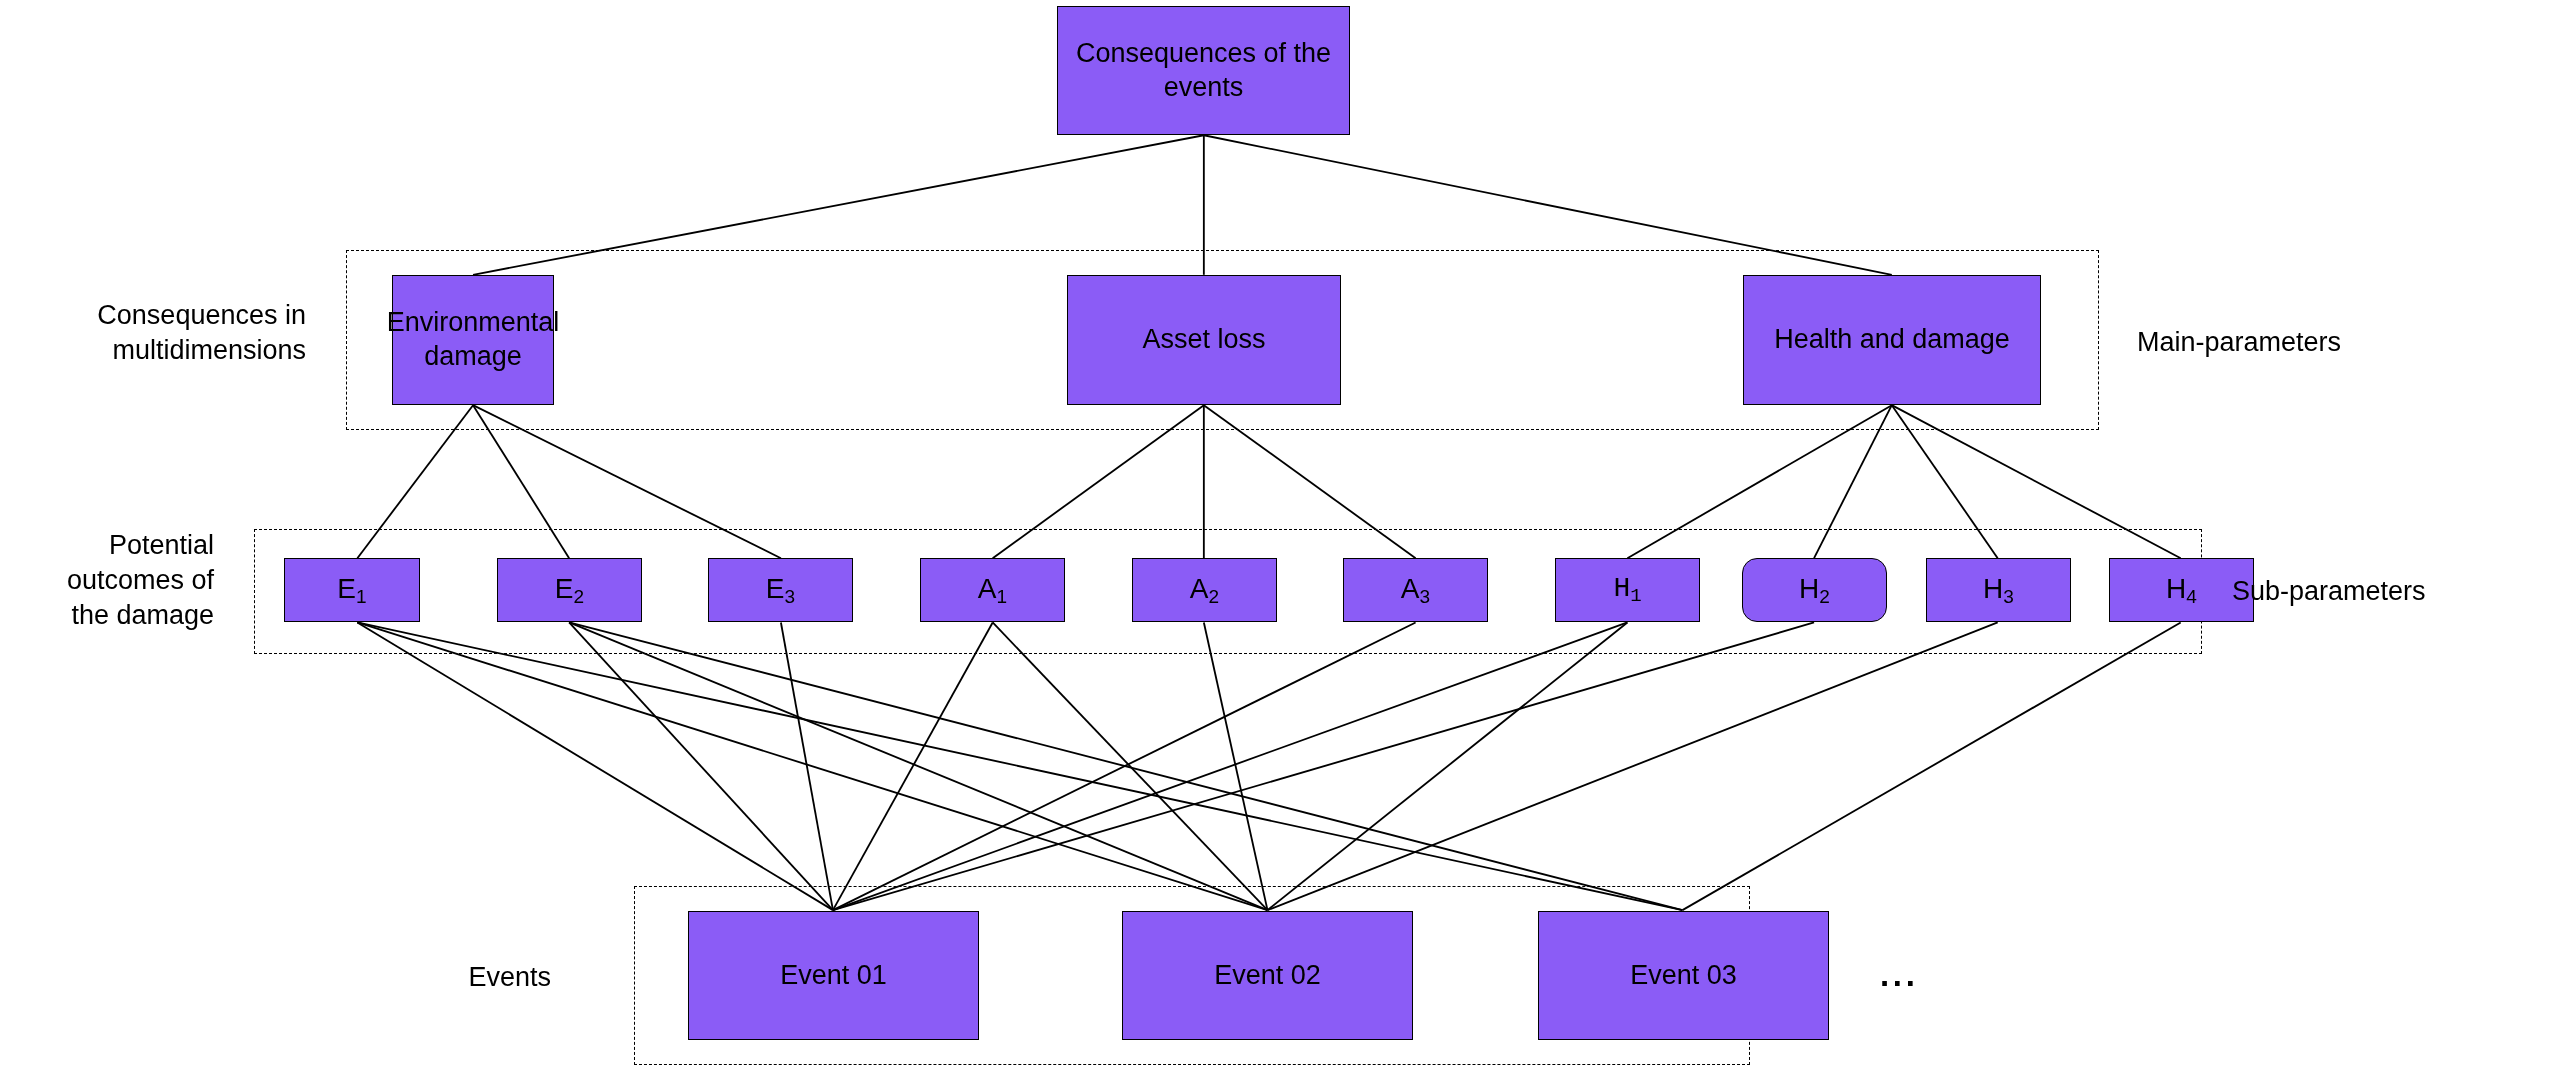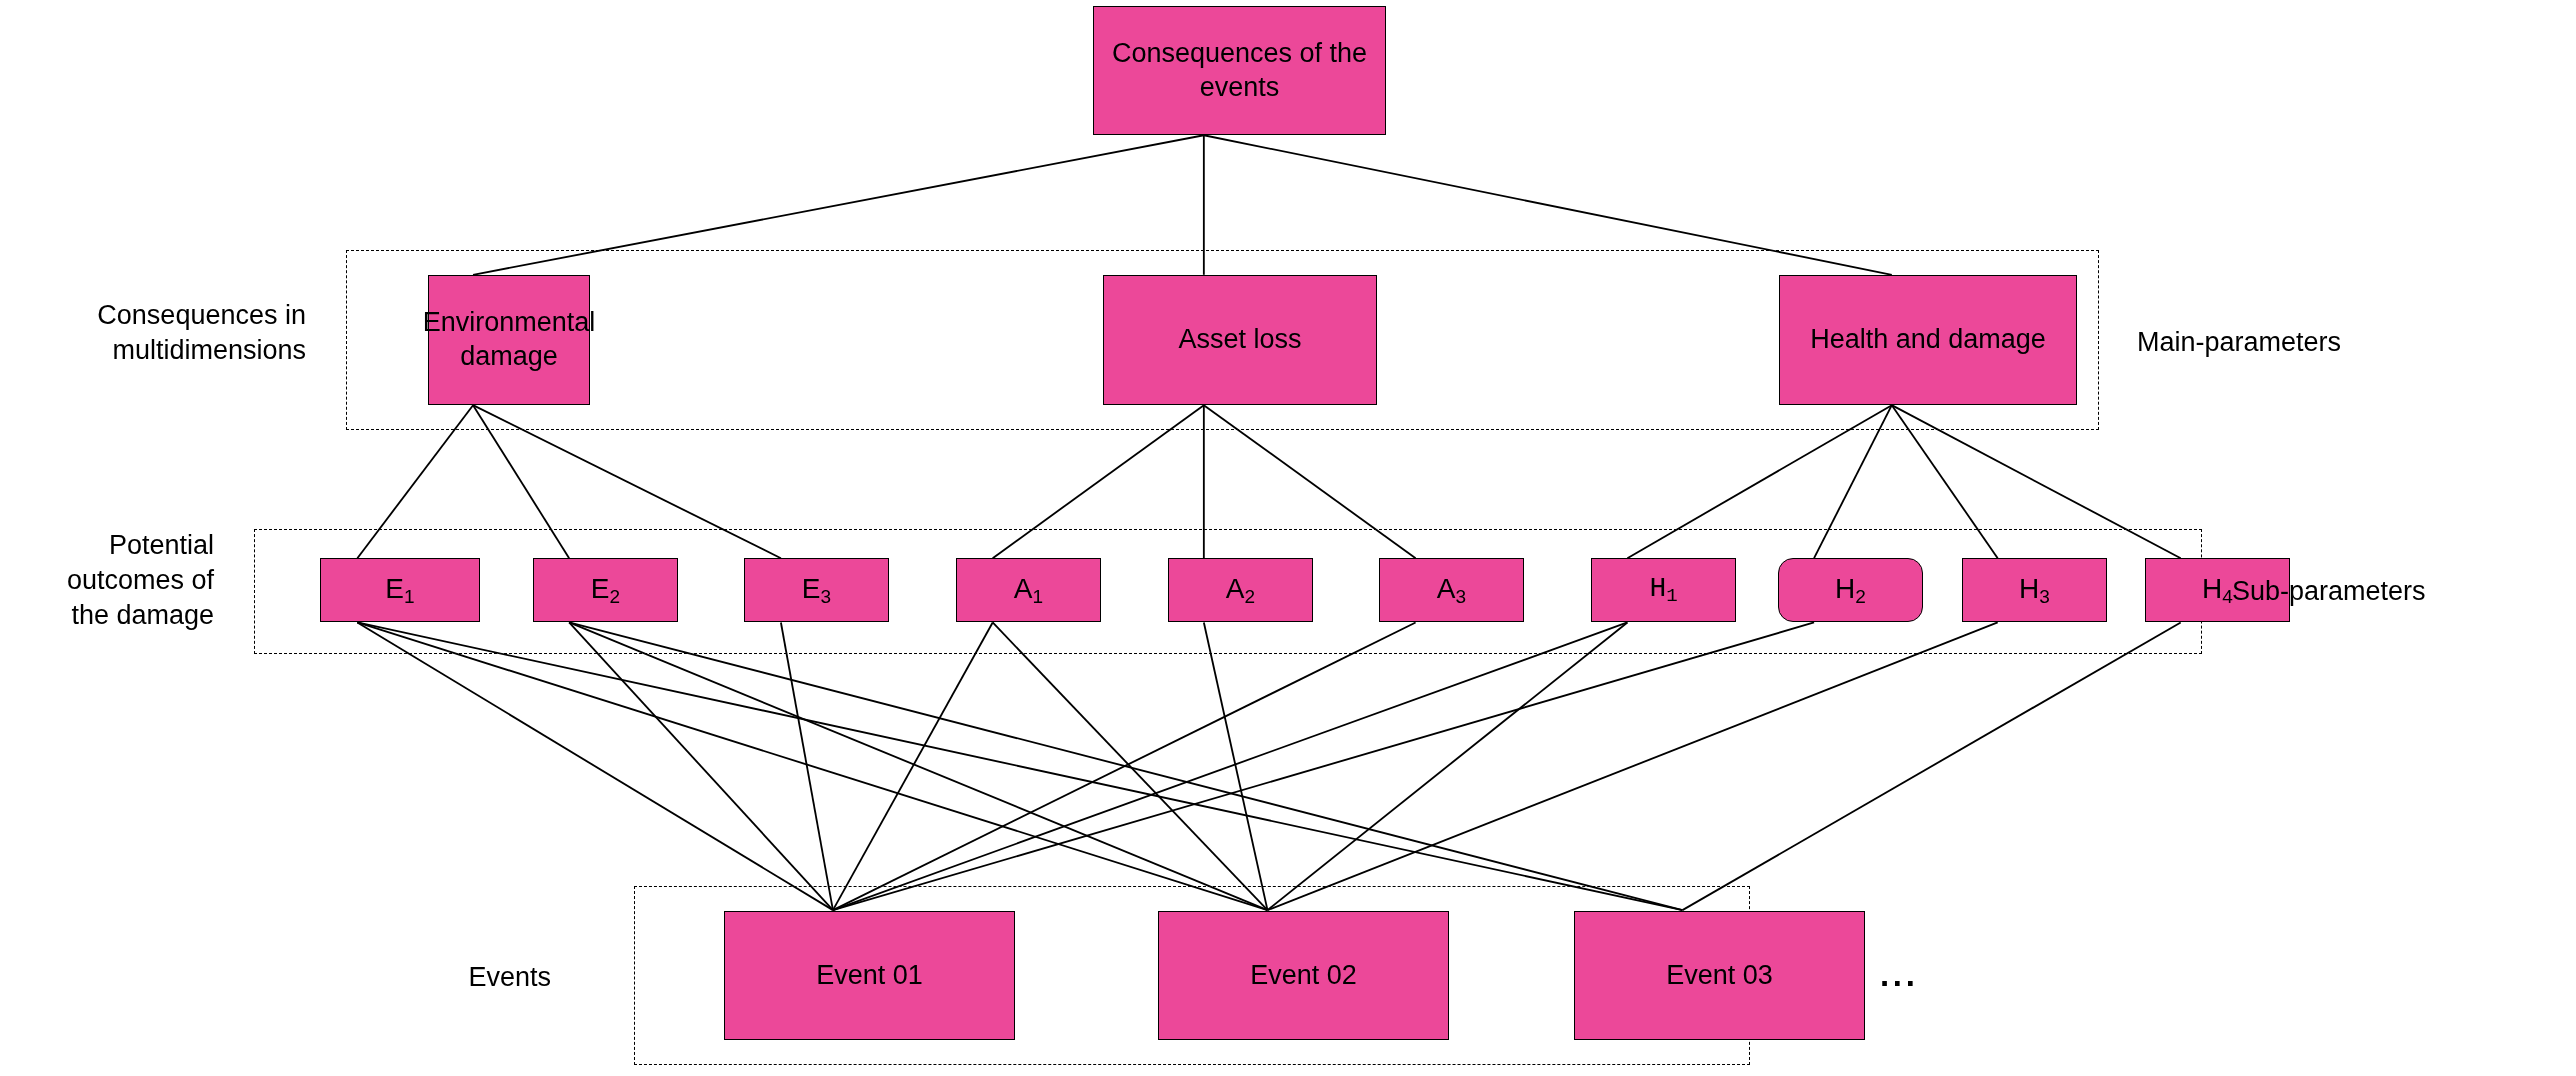--- a/index.html
+++ b/index.html
@@ -1,23 +1,23 @@
 <!DOCTYPE html>
 <html style="font-size:9.8px"><head>
 <meta charset="utf-8">
 <title>Consequences hierarchy diagram</title>
 <style>
   html,body{margin:0;padding:0;background:#ffffff;}
   body{font-family:"Liberation Sans", sans-serif;color:#000;}
   #stage{position:relative;width:2576px;height:1076px;background:#fff;overflow:hidden;}
   #edges{position:absolute;left:0;top:0;width:2576px;height:1076px;pointer-events:none;}
 
-  .node{position:absolute;box-sizing:border-box;border:1.8px solid #000;background:#ec4899;
+  .node{position:absolute;box-sizing:border-box;border:1.8px solid #000;background:#8b5cf6;
         display:flex;align-items:center;justify-content:center;text-align:center;
-        line-height:1.25;font-size:27px;margin-left:36px;}
+        line-height:1.25;font-size:27px;}
   .node.small{font-size:28px;}
   .group{position:absolute;box-sizing:border-box;border:1.8px dashed #000;background:transparent;}
   .sidelabel{position:absolute;font-size:27px;line-height:1.3;text-align:right;white-space:pre-line;}
   .ellipsis{position:absolute;font-size:33px;letter-spacing:3.7px;font-weight:600;}
   sub{font-size:0.68em;vertical-align:-0.28em;}
 </style>
 </head>
 <body>
 
 <div id="stage">
@@ -75,21 +75,21 @@
 
   <div class="group" style="left:346px;top:250px;height:180px;width:1753px;"></div>
 
   <div class="node" style="left:1067px;top:275px;width:274px;height:130px;">Asset loss</div>
   <div class="node" style="left:392px;top:275px;width:162px;height:130px;">Environmental
 damage</div>
   <div class="node" style="left:1743px;top:275px;width:298px;height:130px;">Health and damage</div>
 
   <div class="group" style="left:254px;top:529px;height:125px;width:1948px;"></div>
 
-  <div class="node small" style="left:284px;top:558px;width:160px;height:64px;text-align:center;">
+  <div class="node small" style="left:284px;top:558px;width:136px;height:64px;text-align:center;">
     <span>E<sub>1</sub></span>
   </div>
   <div class="node small" style="left:497px;top:558px;width:145px;height:64px;">
     <span>E<sub>2</sub></span>
   </div>
   <div class="node small" style="left:708px;top:558px;width:145px;height:64px;">
     <span>E<sub>3</sub></span>
   </div>
   <div class="node small" style="left:920px;top:558px;width:145px;height:64px;">
     <span>A<sub>1</sub></span>

